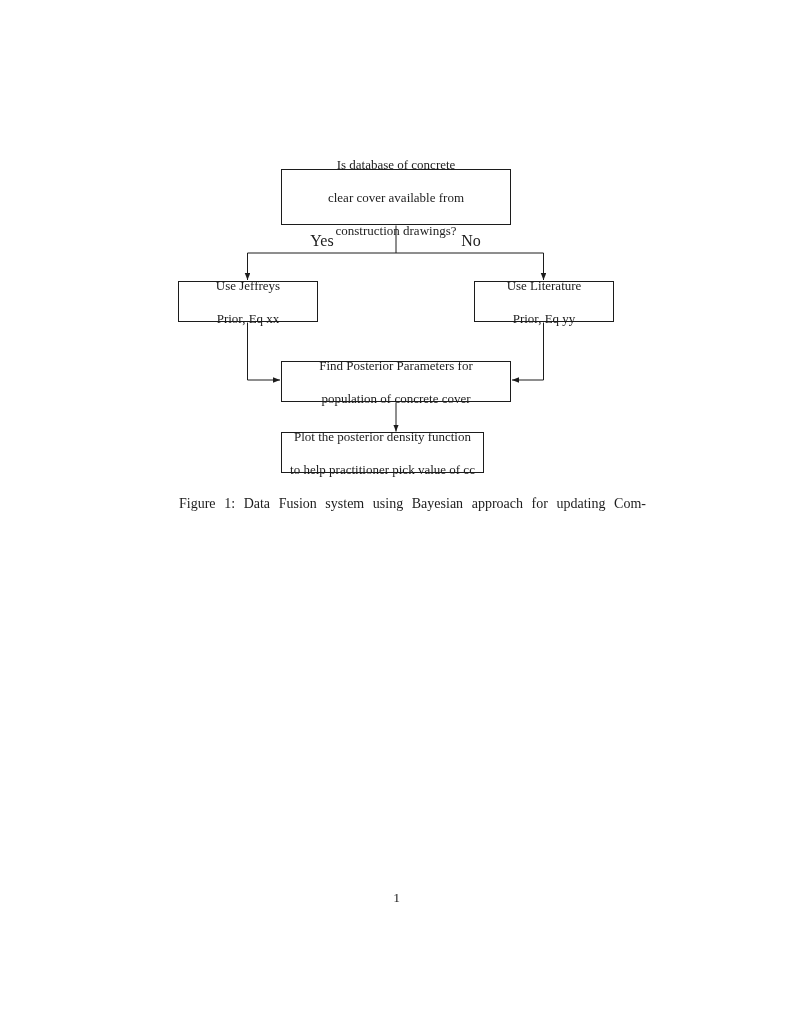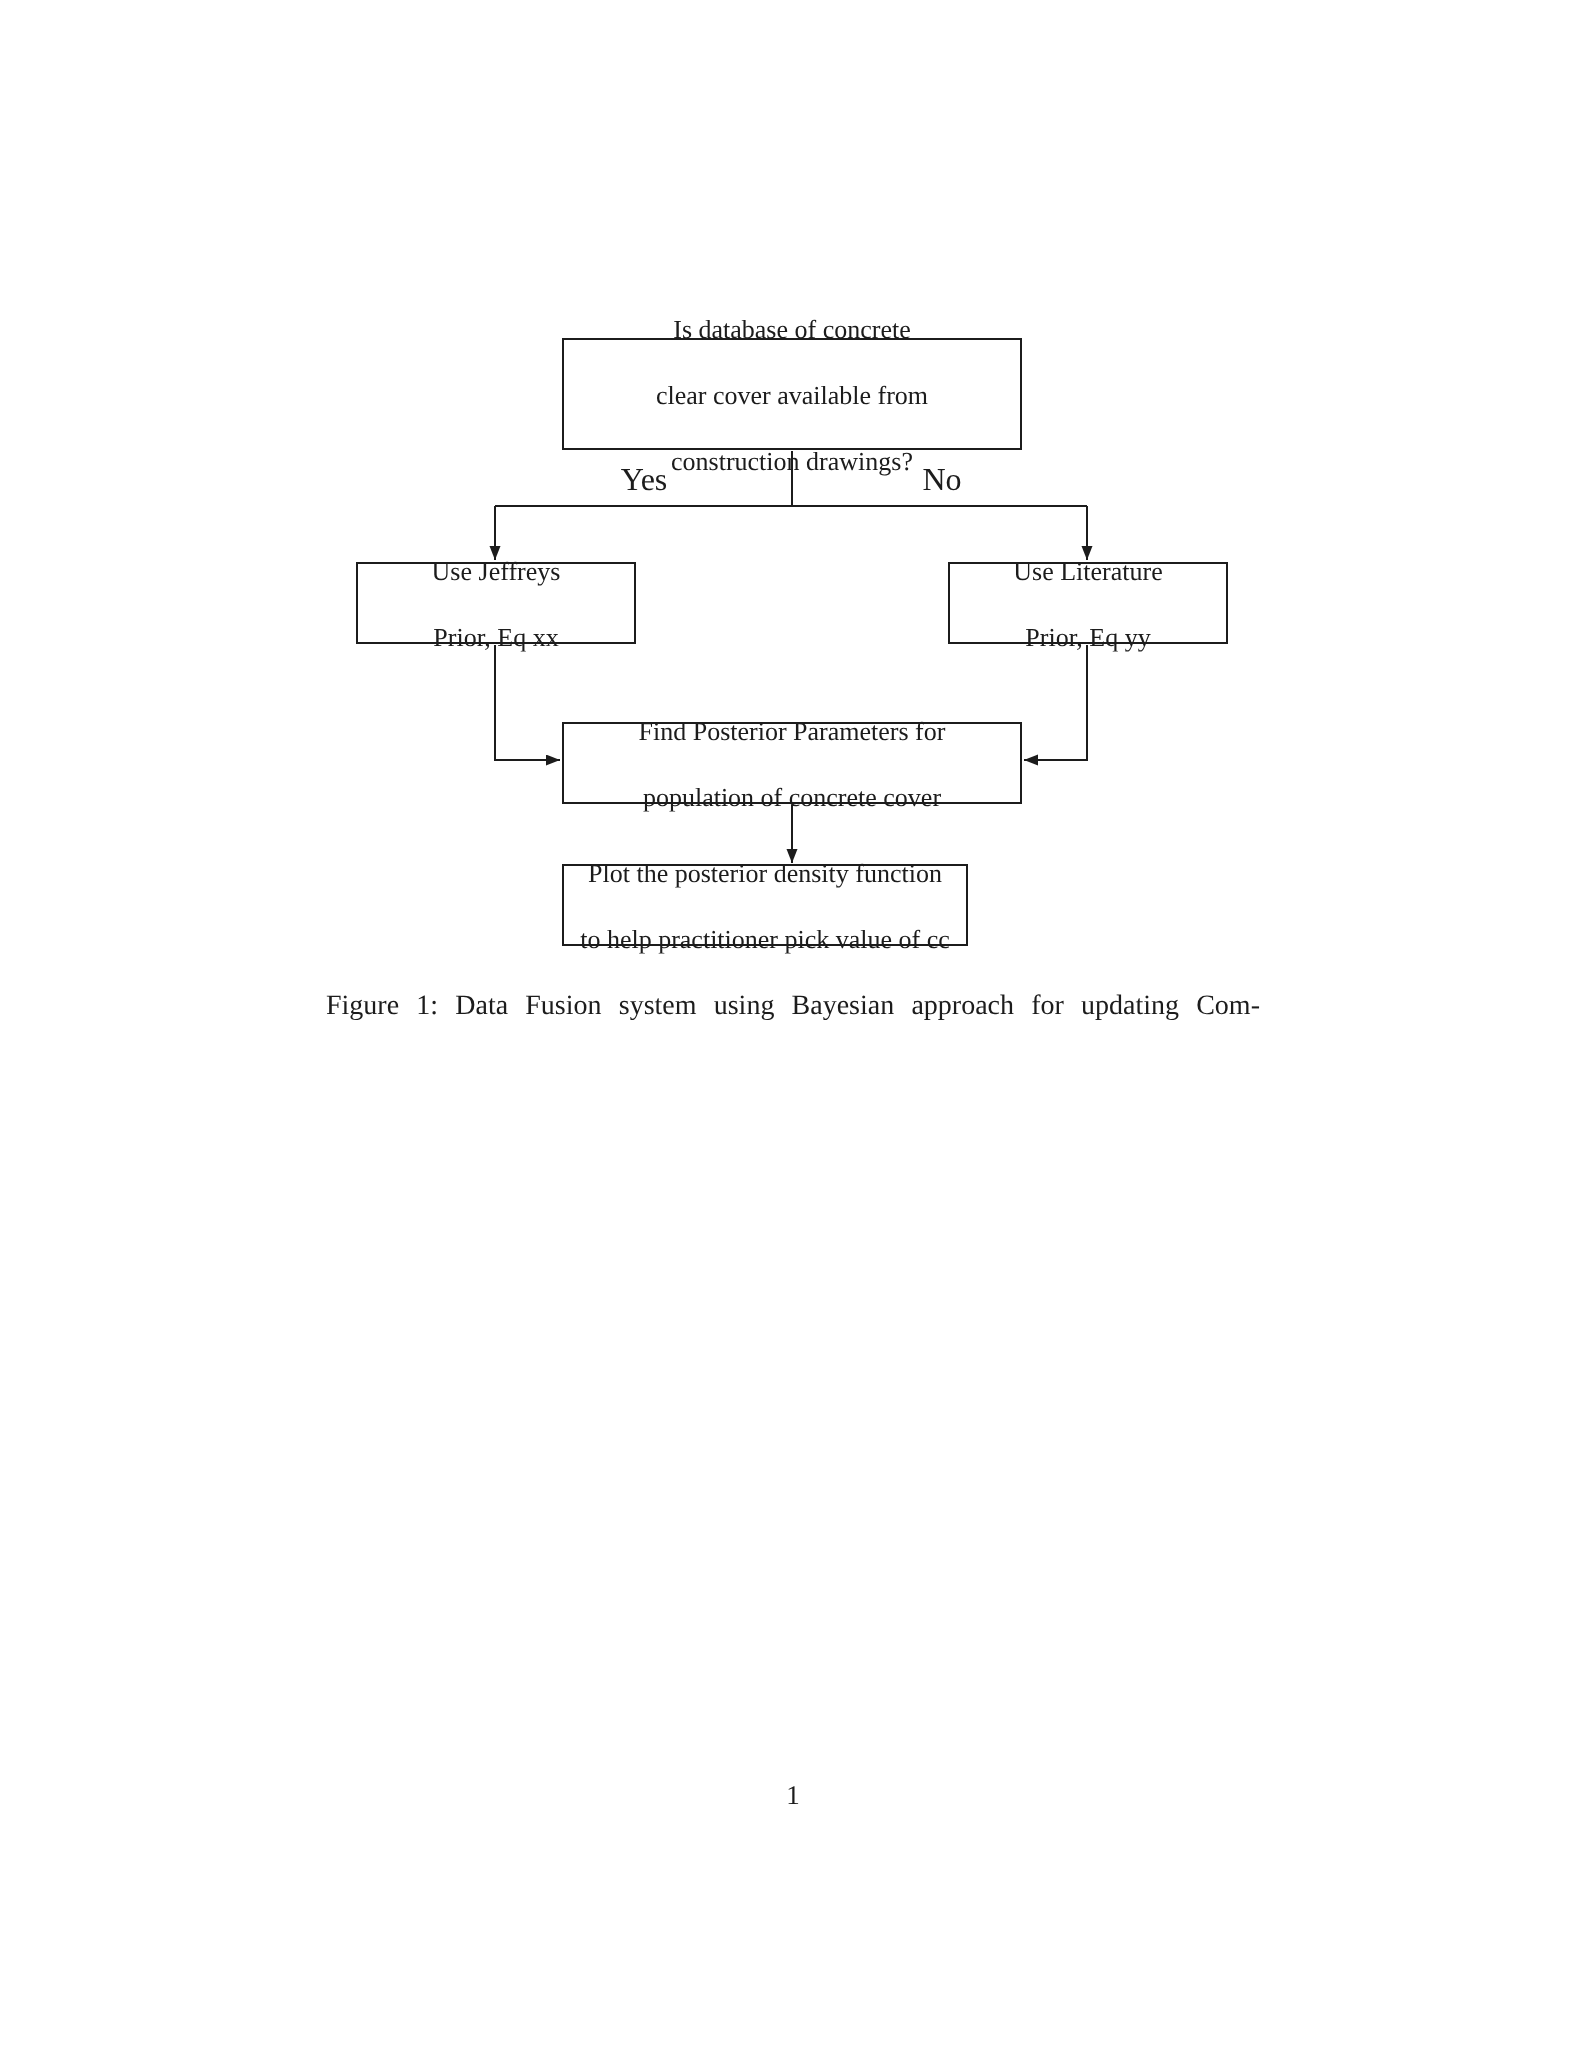--- a/index.html
+++ b/index.html
@@ -45,21 +45,21 @@
     width: 44px;
   }
   .caption {
     position: absolute;
     left: 163px;
     top: 494px;
     width: 467px;
     font-size: 14px;
     line-height: 20.5px;
   }
-  .cap-line { width: 467px; }
+  .cap-line { width: 467px; margin-left: 16px; }
   .cap-just {
     text-align: justify;
     text-align-last: justify;
   }
   .math-f {
     font-style: italic;
     font-family: "Liberation Serif", "DejaVu Serif", serif;
   }
   .math-sub {
     font-style: italic;

